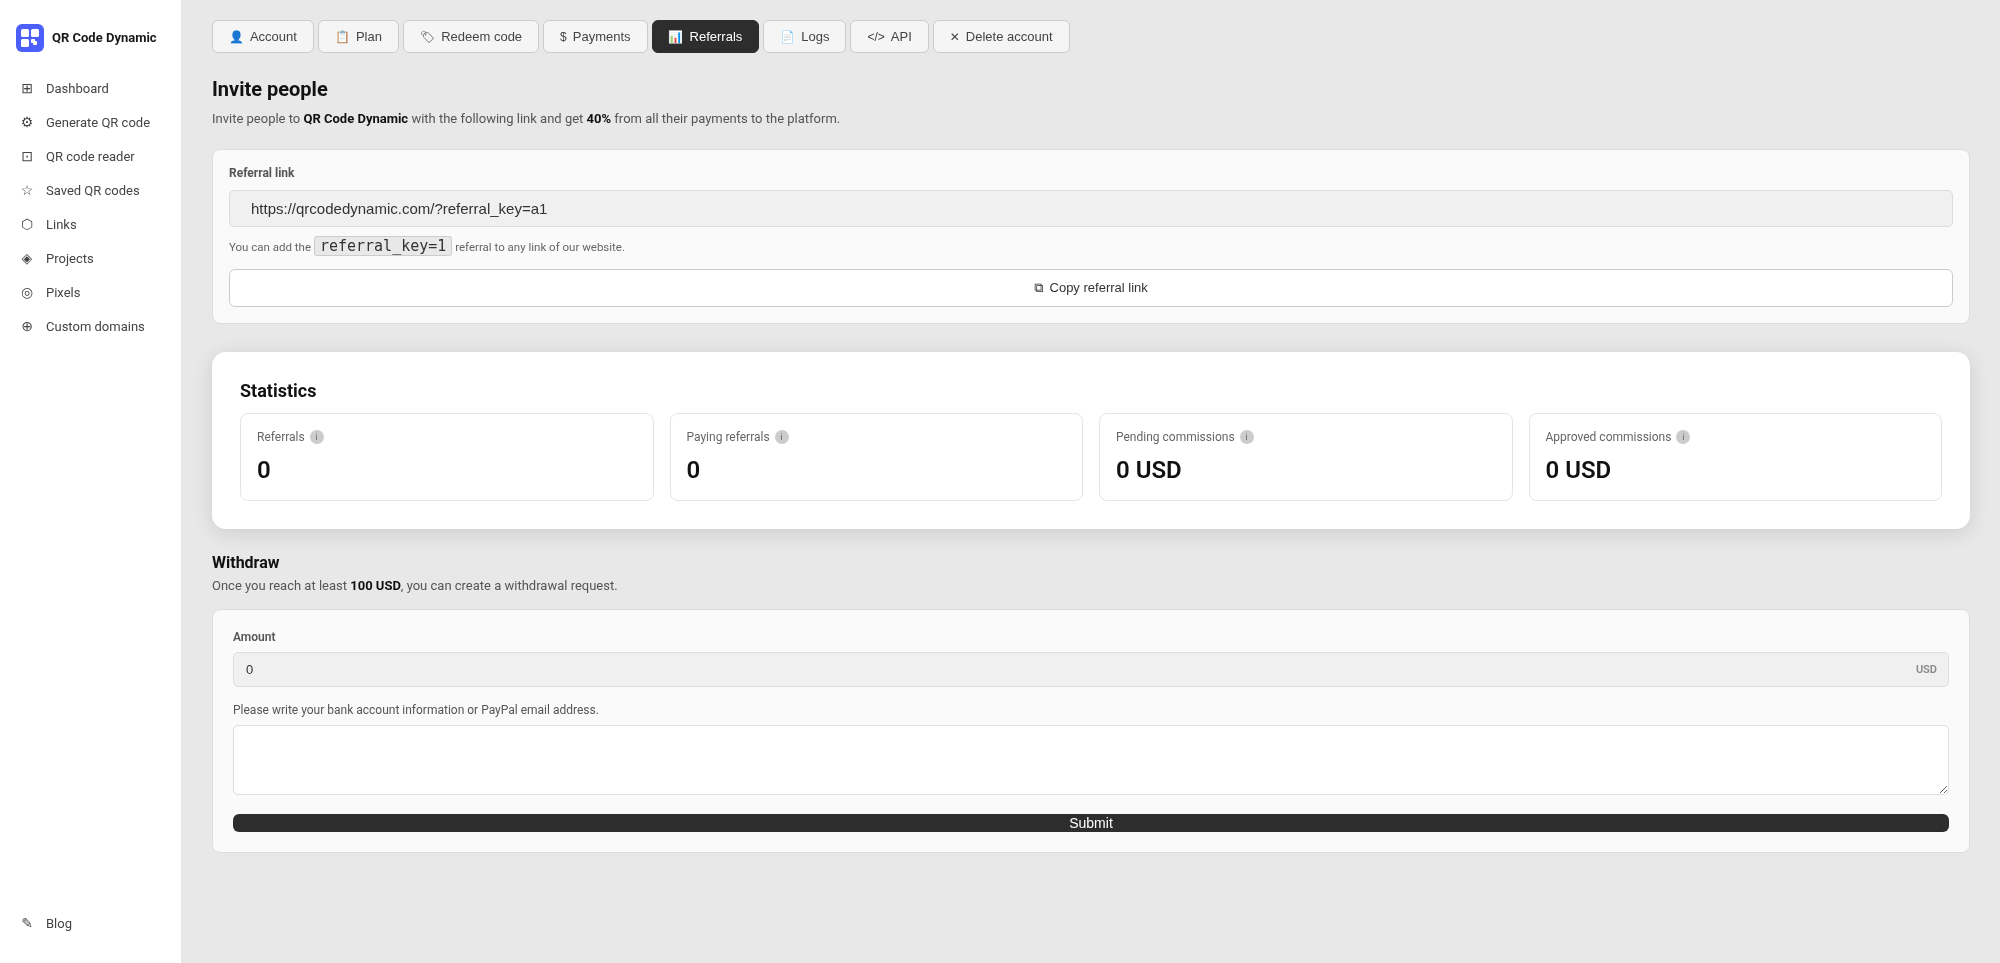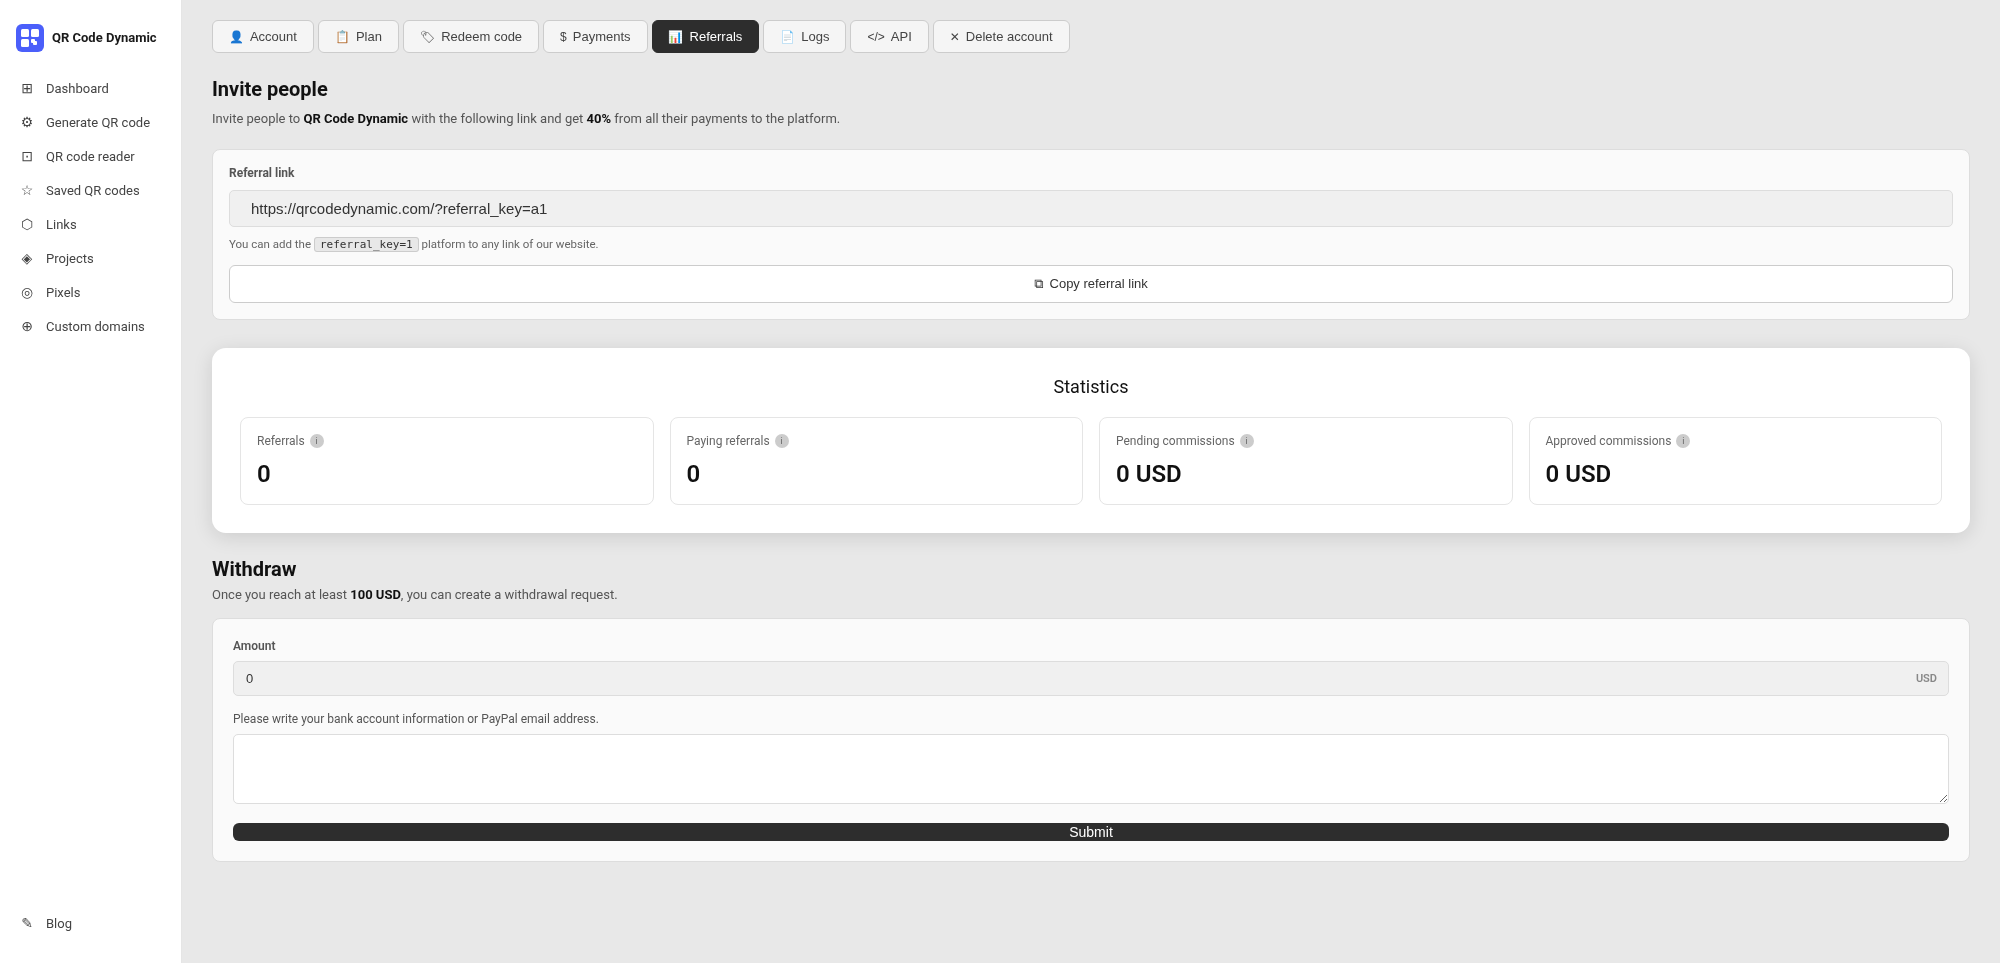--- a/index.html
+++ b/index.html
@@ -143,21 +143,21 @@
       font-size: 11.5px;
       color: #666;
       margin-bottom: 14px;
     }
     .referral-hint code {
       background: #e8e8e8;
       border: 1px solid #ccc;
       border-radius: 3px;
       padding: 0 5px;
       font-family: monospace;
-      font-size: 11px;
+      font-size: 15px;
       color: #333;
     }
     .copy-btn {
       width: 100%;
       padding: 10px;
       border: 1px solid #ccc;
       background: #fff;
       border-radius: 6px;
       cursor: pointer;
       font-size: 13px;
@@ -171,24 +171,23 @@
     
     .stats-card {
       background: #fff;
       border-radius: 14px;
       padding: 28px;
       margin-bottom: 24px;
       box-shadow: 0 4px 20px rgba(0,0,0,0.12);
     }
     .stats-title {
       font-size: 18px;
-      font-weight: 400;
+      font-weight: 700;
       color: #111;
-      margin-bottom: 20px;
-      text-align: center;
+      margin-bottom: 12px;
     }
     .stats-grid {
       display: grid;
       grid-template-columns: repeat(4, 1fr);
       gap: 16px;
     }
     .stat-item {
       border: 1px solid #e5e5e5;
       border-radius: 8px;
       padding: 16px;
@@ -218,21 +217,21 @@
       font-size: 24px;
       font-weight: 600;
       color: #111;
     }
 
     
     .withdraw-section {
       background: #e8e8e8;
     }
     .withdraw-title {
-      font-size: 20px;
+      font-size: 16px;
       font-weight: 700;
       color: #111;
       margin-bottom: 6px;
     }
     .withdraw-desc {
       font-size: 13px;
       color: #555;
       margin-bottom: 16px;
     }
     .withdraw-desc strong { font-weight: 700; color: #111; }
@@ -405,21 +404,21 @@
     <p class="section-desc">
       <span>Invite people to </span><strong>QR Code Dynamic</strong><span> with the following link and get </span><strong>40%</strong><span> from all their payments to the platform.</span>
     </p>
 
     <div class="referral-box">
       <div class="referral-label">Referral link</div>
       <div class="referral-input-wrap">
         <input class="referral-input" type="text" readonly="" value="https://qrcodedynamic.com/?referral_key=a1" style="">
       </div>
       <p class="referral-hint">
-        <span>You can add the </span><code>referral_key=1</code><span> platform to any link of our website.</span>
+        <span>You can add the </span><code>referral_key=1</code><span> referral to any link of our website.</span>
       </p>
       <button class="copy-btn">
         <span>⧉</span>
         <span>Copy referral link</span>
       </button>
     </div>
   </div>
 
   <div style="margin-top: 28px;">
     <div class="stats-card">

